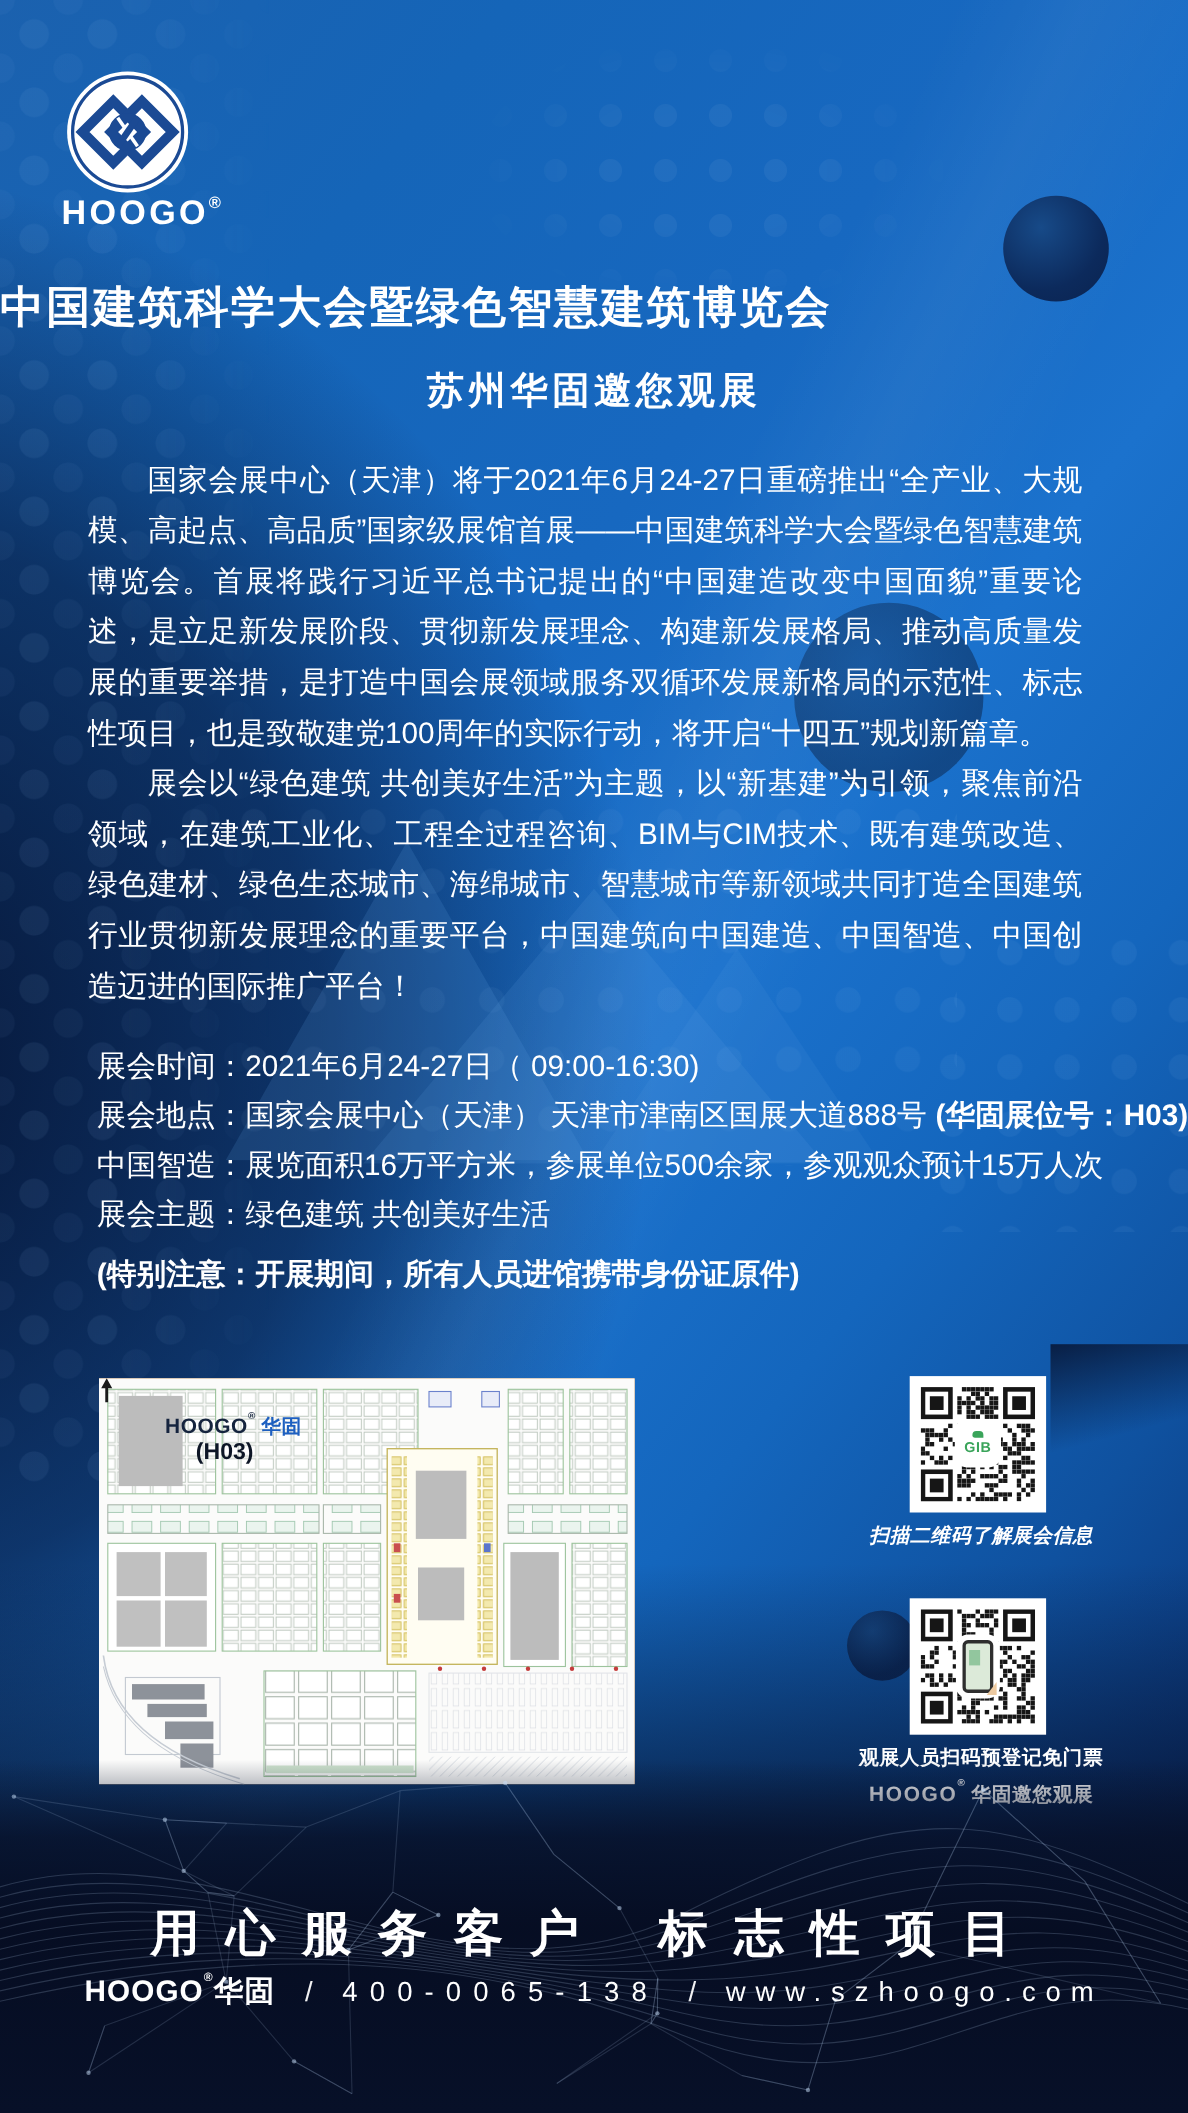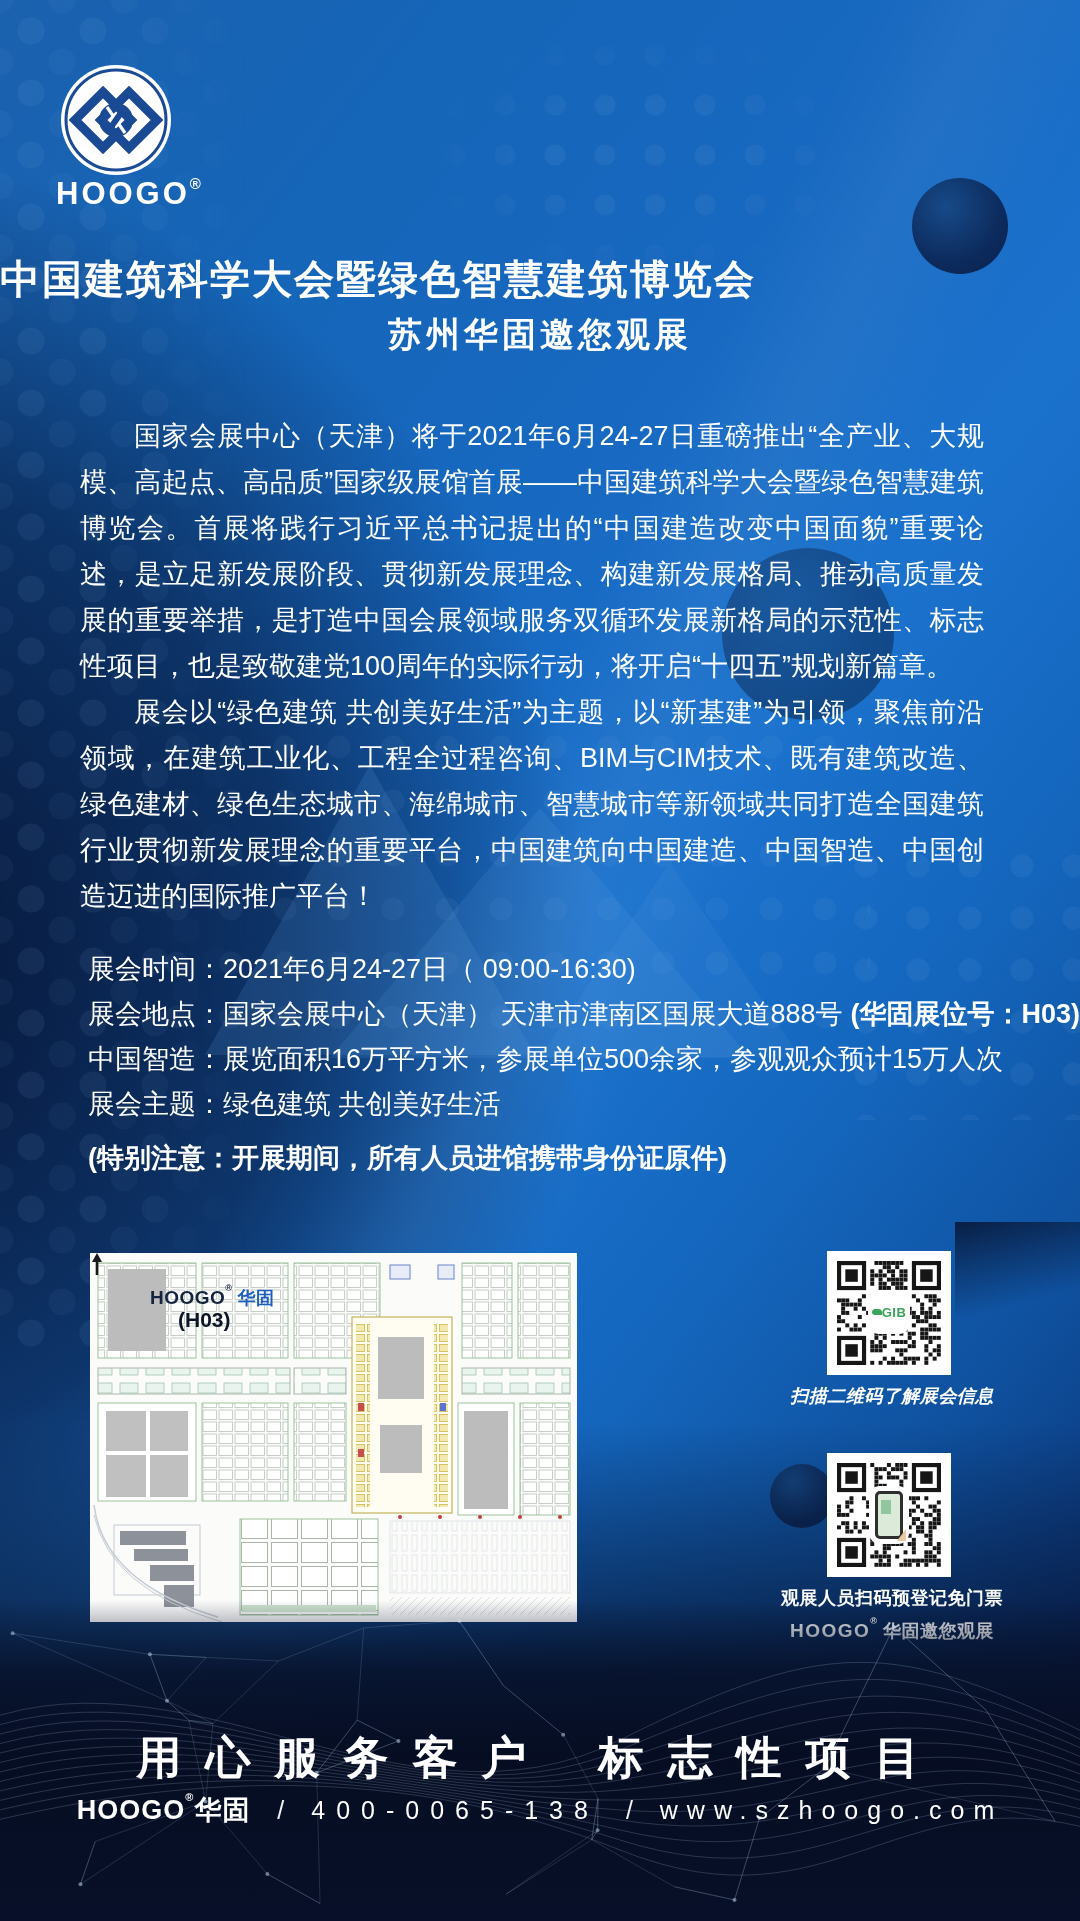--- a/index.html
+++ b/index.html
@@ -29,42 +29,42 @@
   .s1{left:912px;top:178px;width:96px;height:96px;background:radial-gradient(circle at 36% 30%,#174a88,#0c2a5c 62%,#0a2350 100%);}
   .s2{left:722px;top:548px;width:172px;height:172px;background:radial-gradient(circle at 38% 32%,rgba(18,58,108,.9),rgba(8,26,58,.92) 70%);opacity:.5;}
   .s3{left:770px;top:1464px;width:64px;height:64px;background:radial-gradient(circle at 36% 30%,#16457f,#0a2552 65%);opacity:.92;}
   .fade-sq{position:absolute;left:955px;top:1222px;width:125px;height:105px;background:linear-gradient(165deg,rgba(7,20,50,.85),rgba(7,20,50,0) 72%);}
 
   .logo{position:absolute;left:58px;top:62px;width:116px;height:116px;}
   .wordmark{position:absolute;left:56px;top:176px;font-size:31px;font-weight:700;letter-spacing:3px;}
   .wordmark sup{font-size:15px;position:relative;top:-4px;letter-spacing:0;}
 
   .title{position:absolute;left:0;right:0;top:252px;margin:0;font-size:40px;font-weight:700;letter-spacing:2px;}
-  .subtitle{position:absolute;left:0;right:0;top:312px;margin:0;text-align:center;font-size:34px;font-weight:700;letter-spacing:4px;}
+  .subtitle{position:absolute;left:0;right:0;top:332px;margin:0;text-align:center;font-size:34px;font-weight:700;letter-spacing:4px;}
   .intro{position:absolute;left:80px;width:904px;top:413px;font-size:27px;line-height:46px;text-align:justify;text-justify:inter-ideograph;}
   .intro p{margin:0;text-indent:2em;}
   .details{position:absolute;left:88px;width:915px;top:947px;font-size:27px;line-height:45px;}
   .details .row{white-space:nowrap;}
   .details .booth{font-weight:700;margin-left:8px;}
   .note{font-weight:700;margin-top:9px;}
 
   .floorplan{position:absolute;left:90px;top:1253px;width:487px;height:369px;background:#fdba74;}
   .floorplan > svg{position:absolute;inset:0;}
   .plan-label{position:absolute;left:60px;top:34px;line-height:1.12;color:#15243e;}
   .plan-label .l1{font-size:19px;font-weight:800;letter-spacing:.5px;}
   .plan-label sup{font-size:9px;position:relative;top:-6px;}
   .pl-cn{color:#1d5fc0;margin-left:5px;font-size:18px;font-weight:800;}
   .pl-booth{font-size:21px;font-weight:700;margin-left:28px;color:#0d1626;}
   .plan-arrow{position:absolute;left:167px;top:10px;}
 
   .qr-tile{position:absolute;left:827px;width:124px;height:124px;background:#fff;}
   .qr-tile.t1{top:1251px;} .qr-tile.t2{top:1453px;}
   .qr-tile > svg.qr{position:absolute;left:10px;top:10px;width:104px;height:104px;}
   .qr-ico{position:absolute;background:#fff;border-radius:8px;display:flex;align-items:center;justify-content:center;box-shadow:0 0 0 3px #fff;}
-  .qr-ico-1{left:44px;top:42px;width:36px;height:38px;flex-direction:row;}
+  .qr-ico-1{left:44px;top:42px;width:36px;height:38px;flex-direction:column;}
   .qr-ico-1 .leaf{width:10px;height:6px;background:#3aa45a;border-radius:6px 6px 0 4px;margin-bottom:1px;}
   .qr-ico-1 span{color:#3aa45a;font-size:13px;font-weight:800;letter-spacing:.5px;}
   .qr-ico-2{left:45px;top:36px;width:34px;height:52px;}
   .phone-shape{position:relative;width:22px;height:42px;background:#dcead9;border:3px solid #2e2e2e;border-radius:5px;}
   .phone-shape:before{content:"";position:absolute;left:3px;top:6px;width:10px;height:14px;background:#79b98a;opacity:.75;}
   .phone-shape:after{content:"";position:absolute;right:-6px;bottom:-5px;width:0;height:0;border-left:9px solid transparent;border-bottom:12px solid #ecc9a0;}
   .qr-caption{position:absolute;left:707px;width:370px;text-align:center;font-size:18px;font-weight:700;letter-spacing:.5px;}
   .qr-caption.c1{top:1384px;font-style:italic;}
   .qr-caption.c2{top:1584px;line-height:29px;}
   .cap-brand{font-size:19px;letter-spacing:1.5px;}

